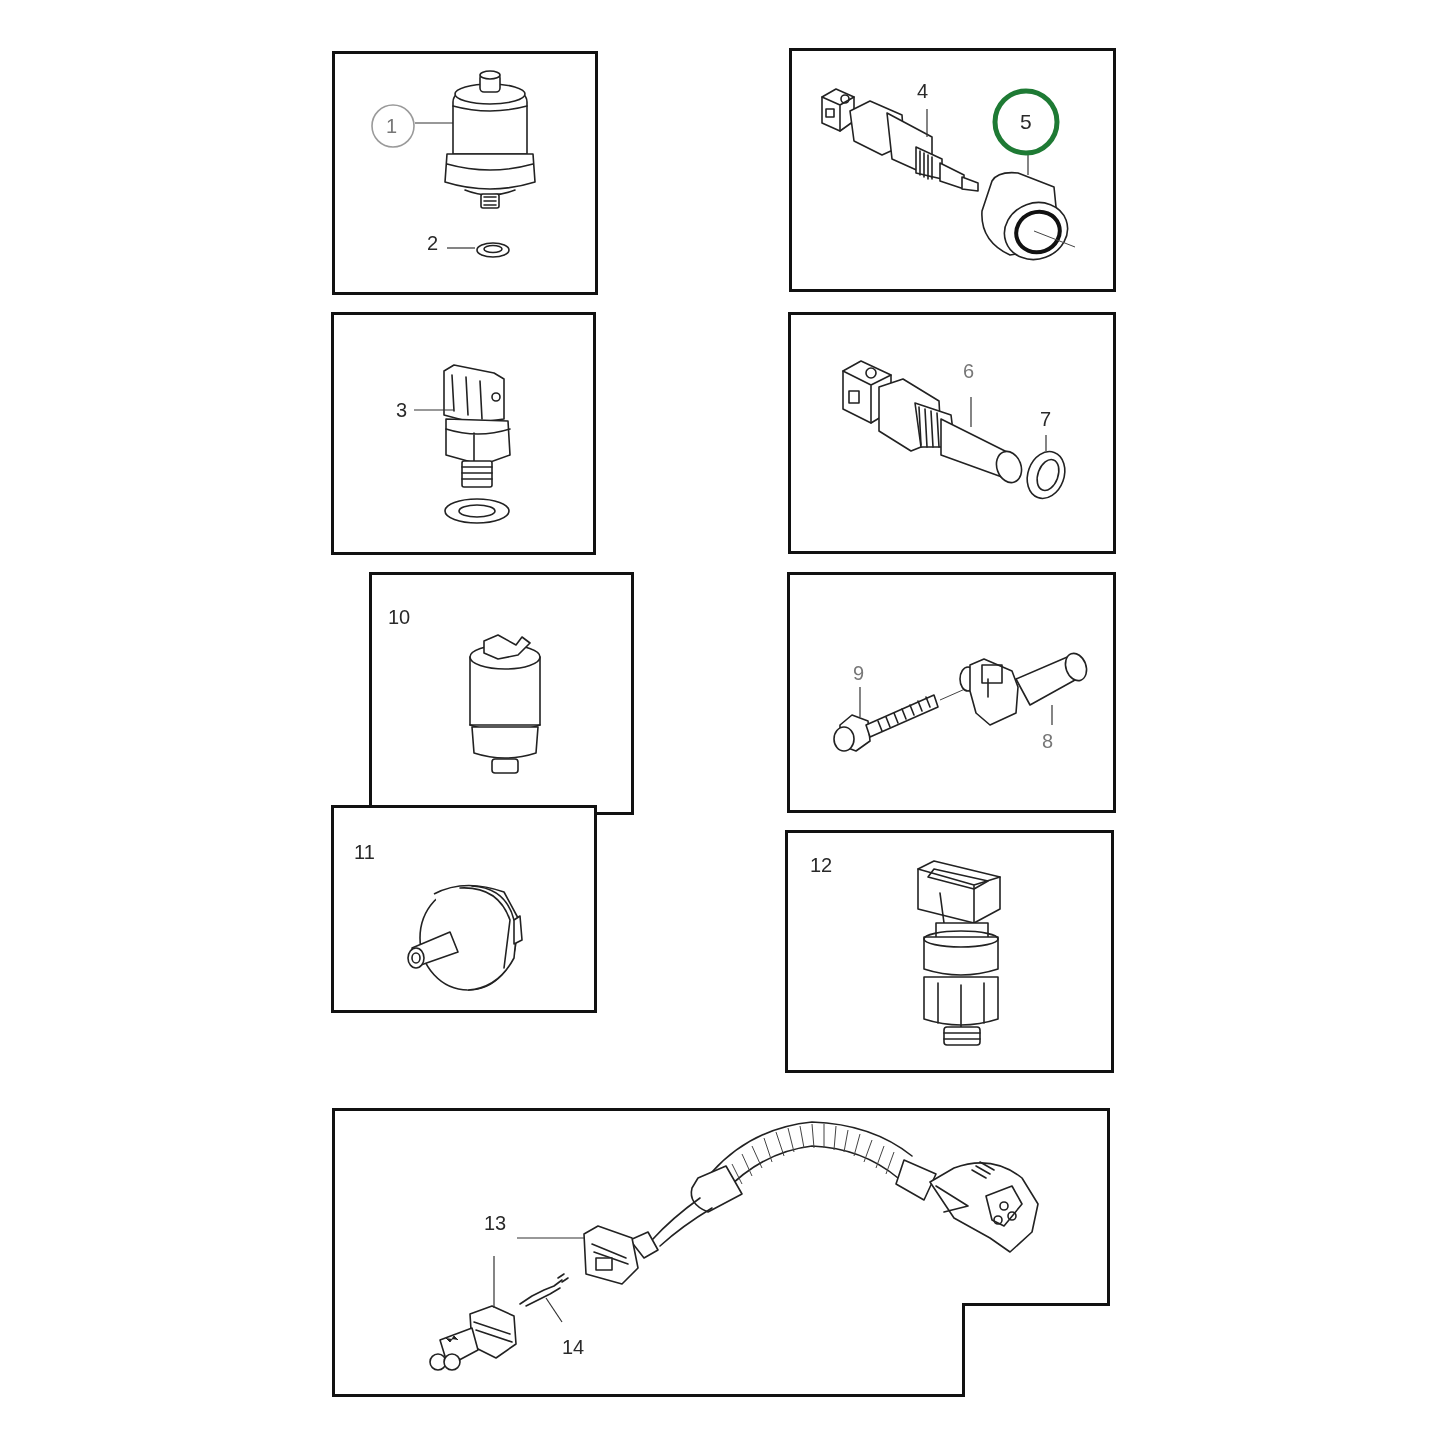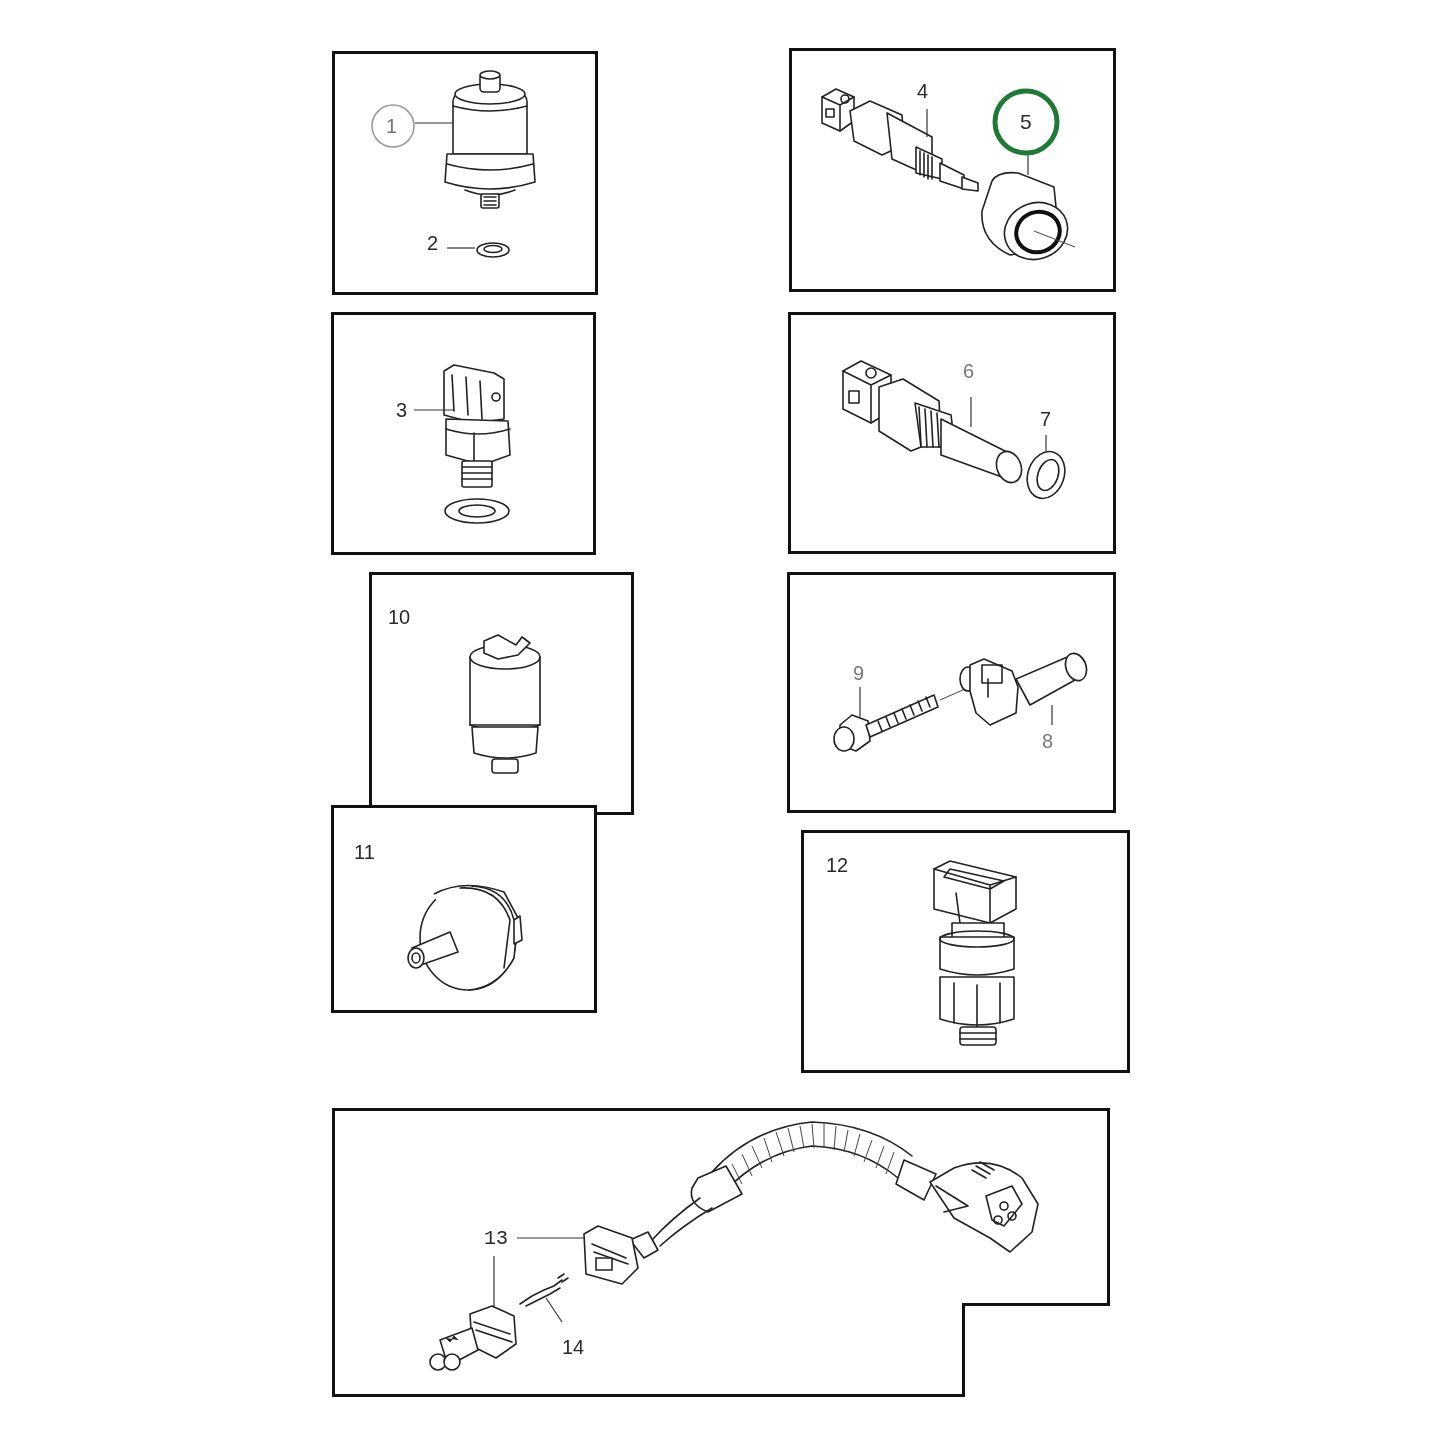--- a/index.html
+++ b/index.html
@@ -150,21 +150,21 @@
     <path class="sf" d="M100 86 Q130 70 170 84 L184 110 L180 150 Q164 180 134 182"></path>
     <path class="s" d="M126 80 Q164 78 176 112 L170 160 M138 78 Q172 80 180 112"></path>
     <path class="sf" d="M180 112 L186 108 L188 132 L180 136 Z"></path>
     <path class="sf" d="M78 140 L116 124 L124 144 L84 158 Z"></path>
     <ellipse class="sf" cx="82" cy="150" rx="8" ry="10"></ellipse>
     <ellipse class="s" cx="82" cy="150" rx="4" ry="5"></ellipse>
   </svg>
   <span class="lbl" style="left:20px;top:34px;">11</span>
 </div>
 
-<div class="panel" style="left:785px;top:830px;width:329px;height:243px;margin-left:16px;">
+<div class="panel" style="left:785px;top:830px;width:329px;height:243px;">
   <svg width="329" height="243">
     <path class="sf" d="M130 36 L146 28 L212 44 L212 76 L186 90 L130 76 Z"></path>
     <path class="s" d="M130 36 L186 52 L212 44 M186 52 L186 90"></path>
     <path class="s" d="M146 36 L200 48 L186 56 L140 44 Z"></path>
     <path class="s" d="M152 60 L156 90"></path>
     <path class="sf" d="M148 90 L200 90 L200 106 L148 106 Z"></path>
     <path class="sf" d="M136 104 L210 104 L210 136 Q173 148 136 136 Z"></path>
     <ellipse class="s" cx="173" cy="106" rx="37" ry="8"></ellipse>
     <path class="sf" d="M136 144 L210 144 L210 186 Q173 198 136 186 Z"></path>
     <path class="s" d="M150 150 L150 190 M173 152 L173 194 M196 150 L196 190"></path>
@@ -210,15 +210,15 @@
     <line class="leader" x1="214" y1="190" x2="230" y2="214"></line>
 
     <path class="sf" d="M138 206 L160 198 L182 208 L184 236 L164 250 L140 238 Z"></path>
     <path class="s" d="M142 214 L178 226 M144 222 L180 234"></path>
     <path class="sf" d="M108 232 L140 220 L146 242 L116 258 Z"></path>
     <ellipse class="sf" cx="106" cy="254" rx="8" ry="8"></ellipse>
     <ellipse class="sf" cx="120" cy="254" rx="8" ry="8"></ellipse>
     <path class="dark" d="M114 230 L118 234 L122 228 L126 232"></path>
     <line class="leader" x1="162" y1="148" x2="162" y2="200"></line>
   </svg>
-  <span class="lbl" style="left:152px;top:121px;font-family:Liberation Mono, monospace;">13</span>
+  <span class="lbl" style="left:152px;top:105px;">13</span>
   <span class="lbl" style="left:230px;top:212px;margin-top:17px;">14</span>
 </div>
 
 </body></html>

